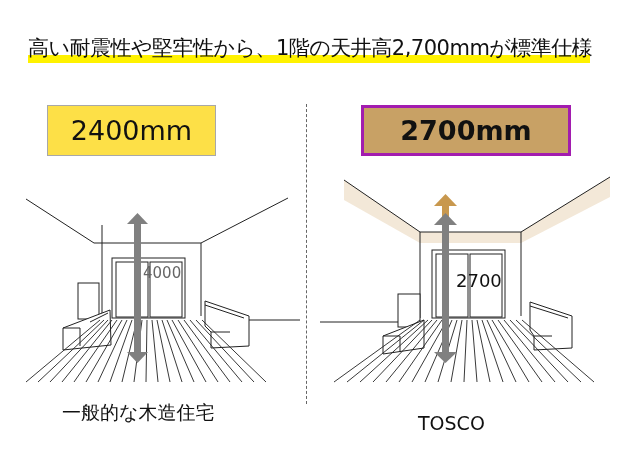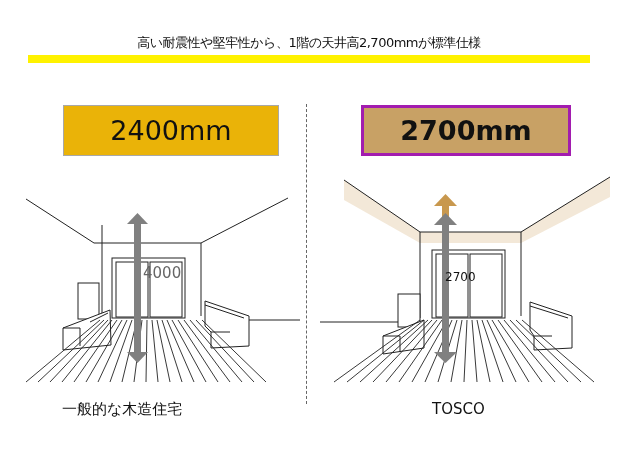--- a/index.html
+++ b/index.html
@@ -1,30 +1,30 @@
 <!DOCTYPE html>
 <html><head>
 <meta charset="utf-8">
 <style>
   html, body { margin:0; padding:0; background:#ffffff; }
   body { width:620px; height:464px; position:relative; overflow:hidden;
          font-family:"DejaVu Sans","Liberation Sans",sans-serif; color:#111; }
   .title-wrap { position:absolute; left:28px; top:32px; width:562px; height:32px; }
   .title-highlight { position:absolute; left:0; right:0; top:23px; height:8px; background:#fff200; }
-  .title { position:absolute; left:0; right:0; top:2px; text-align:center; font-size:13px; letter-spacing:-0.5px; white-space:nowrap; }
+  .title { position:absolute; left:0; right:0; top:2px; text-align:center; font-size:21px; letter-spacing:-0.5px; white-space:nowrap; }
   .label-box { position:absolute; top:105px; height:51px; display:flex; align-items:center; justify-content:center; font-size:27px; }
-  .label-left { left:47px; width:216px; background:#eab308; border:1px solid #a8a8a8; box-sizing:border-box; font-weight:normal;margin-left:16px; }
+  .label-left { left:47px; width:169px; background:#fde047; border:1px solid #a8a8a8; box-sizing:border-box; font-weight:normal; }
   .label-right { left:361px; width:210px; background:#c8a165; border:3px solid #a21caf; box-sizing:border-box; font-weight:bold; }
   .divider { position:absolute; left:306px; top:104px; height:300px; border-left:1.5px dashed #666; }
   .scene { position:absolute; top:170px; width:300px; height:220px; }
   .scene-left { left:0; }
   .scene-right { left:320px; }
-  .caption { position:absolute; top:400px; font-size:15px; }
+  .caption { position:absolute; top:400px; font-size:19px; }
   .caption-left { left:62px; }
-  .caption-right { left:432px; }
+  .caption-right { left:418px;margin-top:12px; }
 </style>
 </head>
 <body>
 
 <div class="title-wrap">
   <div class="title-highlight"></div>
   <div class="title">高い耐震性や堅牢性から、1階の天井高2,700mmが標準仕様</div>
 </div>
 
 <div class="label-box label-left">2400mm</div>
@@ -151,16 +151,16 @@
     <rect x="122" y="32" width="7" height="18"></rect>
     <polygon points="114,36 125.5,24 137,36"></polygon>
   </g>
 
   <g fill="#808080">
     <rect x="122" y="52" width="7" height="132"></rect>
     <polygon points="114,55 125.5,43 137,55"></polygon>
     <polygon points="114,182 125.5,193 137,182"></polygon>
   </g>
 </svg>
-<div style="position:absolute;left:445px;top:270px;font-size:12px;color:#111;">2700</div>
+<div style="position:absolute;left:456px;top:270px;font-size:18px;color:#111;">2700</div>
 
 <div class="caption caption-left">一般的な木造住宅</div>
 <div class="caption caption-right">TOSCO</div>
 
 </body></html>

